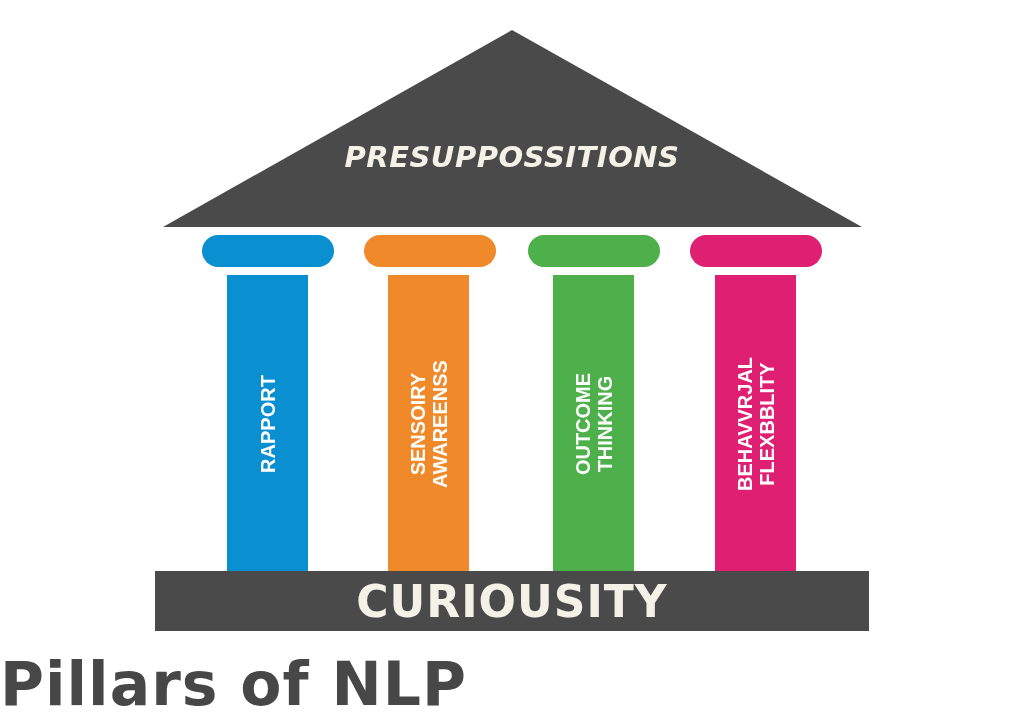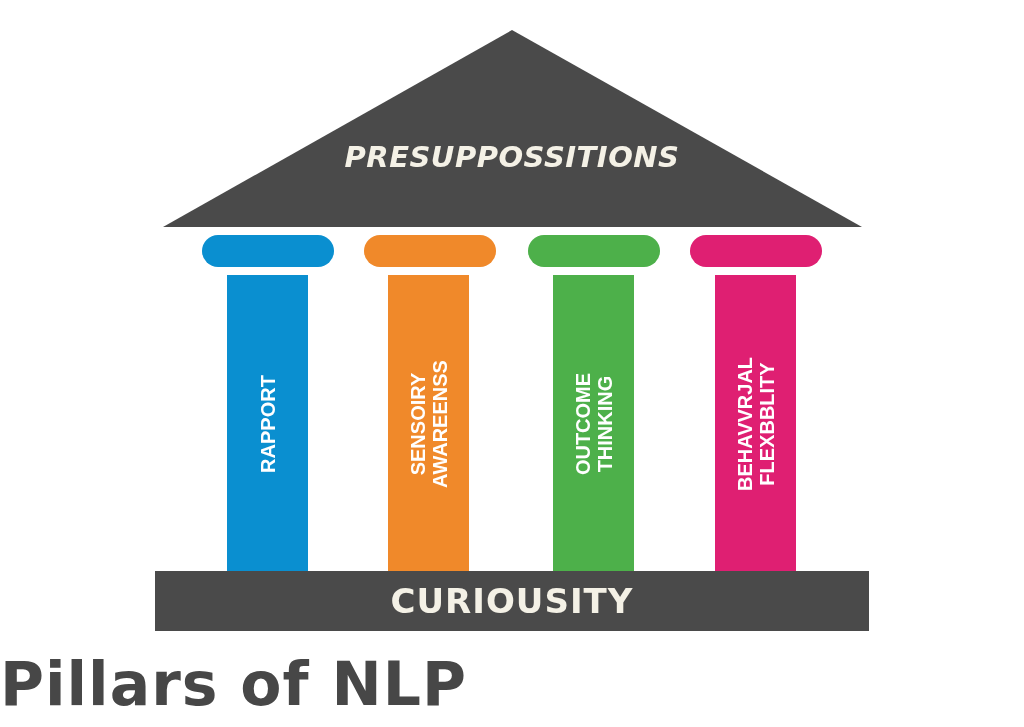--- a/index.html
+++ b/index.html
@@ -4,21 +4,21 @@
 <style>
   html, body { margin:0; padding:0; }
   body { width:1024px; height:727px; background:#ffffff; position:relative; overflow:hidden; font-family:"DejaVu Sans", sans-serif; }
   .roof { position:absolute; left:0; top:0; width:1024px; height:230px; }
   .roof-label { position:absolute; left:0; top:140px; width:1024px; text-align:center; color:#f4f1e6; font-weight:bold; font-size:29px; letter-spacing:0.5px;font-style:italic; }
   .capital { position:absolute; top:235px; width:132px; height:32px; border-radius:16px; }
   .shaft { position:absolute; top:275px; width:81px; height:297px; }
   .shaft-text { position:absolute; left:50%; top:50%; transform:translate(-50%,-50%) rotate(-90deg); color:#ffffff; font-weight:bold; font-size:20px; line-height:22px; text-align:center; white-space:nowrap; font-family:"Liberation Sans", sans-serif; }
   .shaft-text span { display:block; }
   .base { position:absolute; left:155px; top:571px; width:714px; height:60px; background:#4a4a4a; }
-  .base-label { position:absolute; left:0; top:0; width:100%; height:100%; display:flex; align-items:center; justify-content:center; color:#f4f1e6; font-weight:bold; font-size:34px; letter-spacing:1px; }
+  .base-label { position:absolute; left:0; top:0; width:100%; height:100%; display:flex; align-items:center; justify-content:center; color:#f4f1e6; font-weight:bold; font-size:44px; letter-spacing:1px; }
   .title { position:absolute; left:0; top:644px; width:1024px; color:#474747; font-weight:bold; font-size:60px; line-height:80px; letter-spacing:1px; }
 </style>
 </head>
 <body>
 
 <svg class="roof" viewBox="0 0 1024 230">
   <polygon points="512,30 163,227 862,227" fill="#4a4a4a"></polygon>
 </svg>
 <div class="roof-label">PRESUPPOSSITIONS</div>
 

